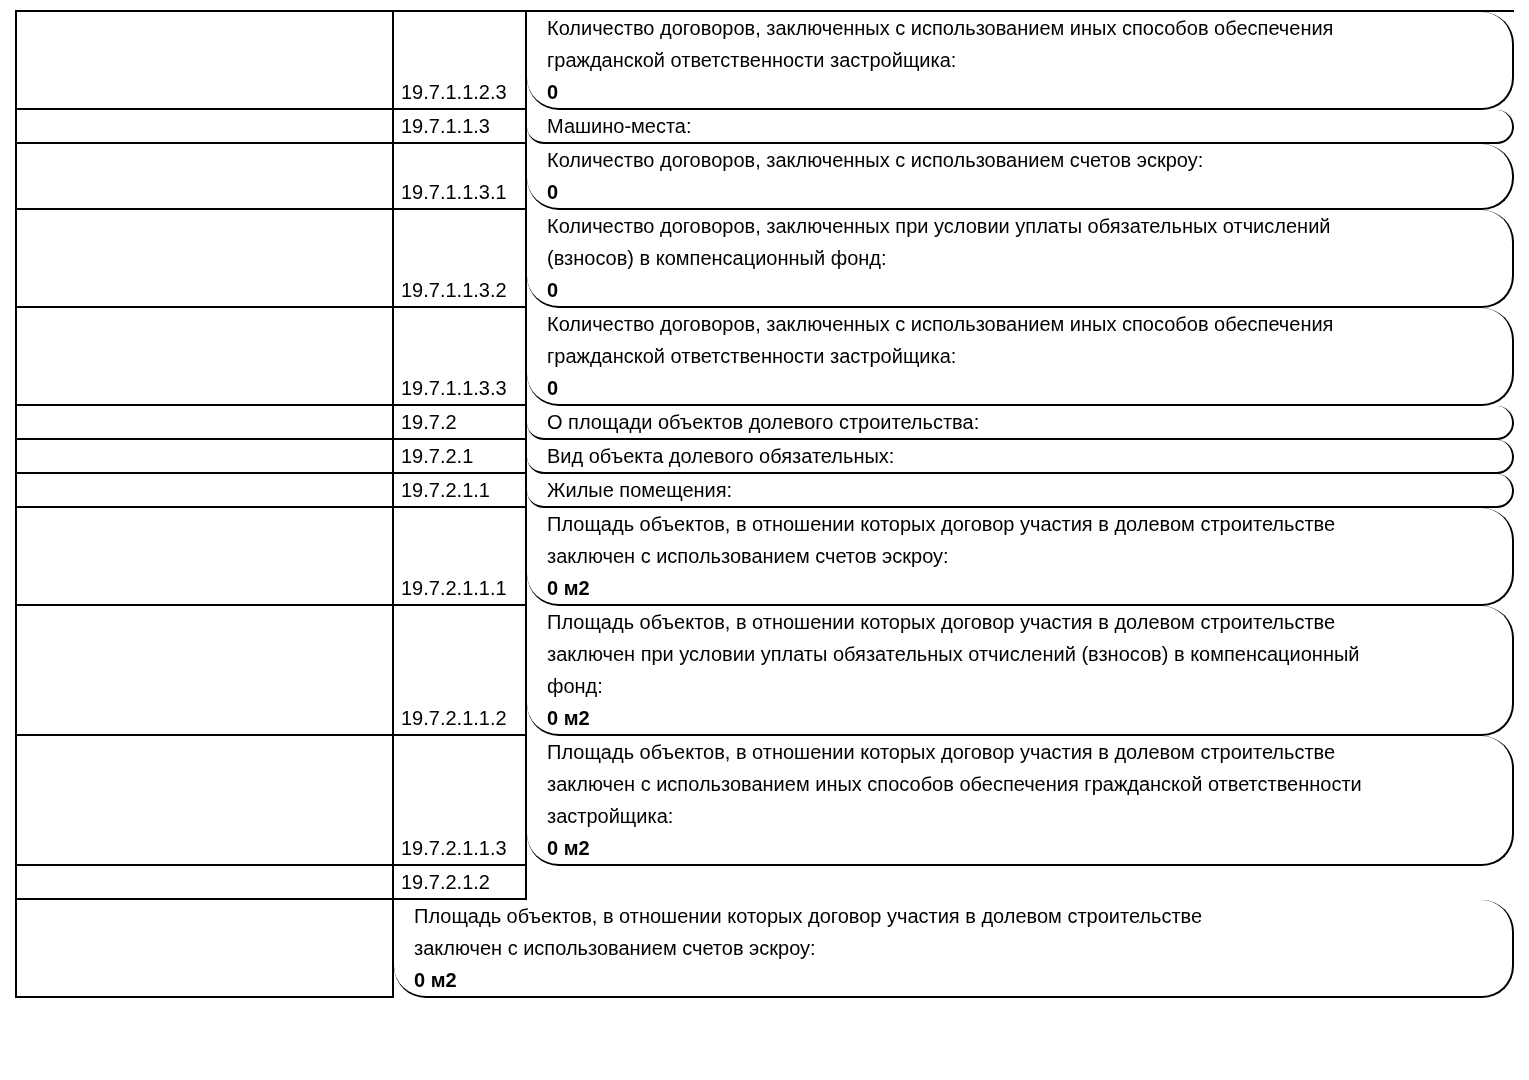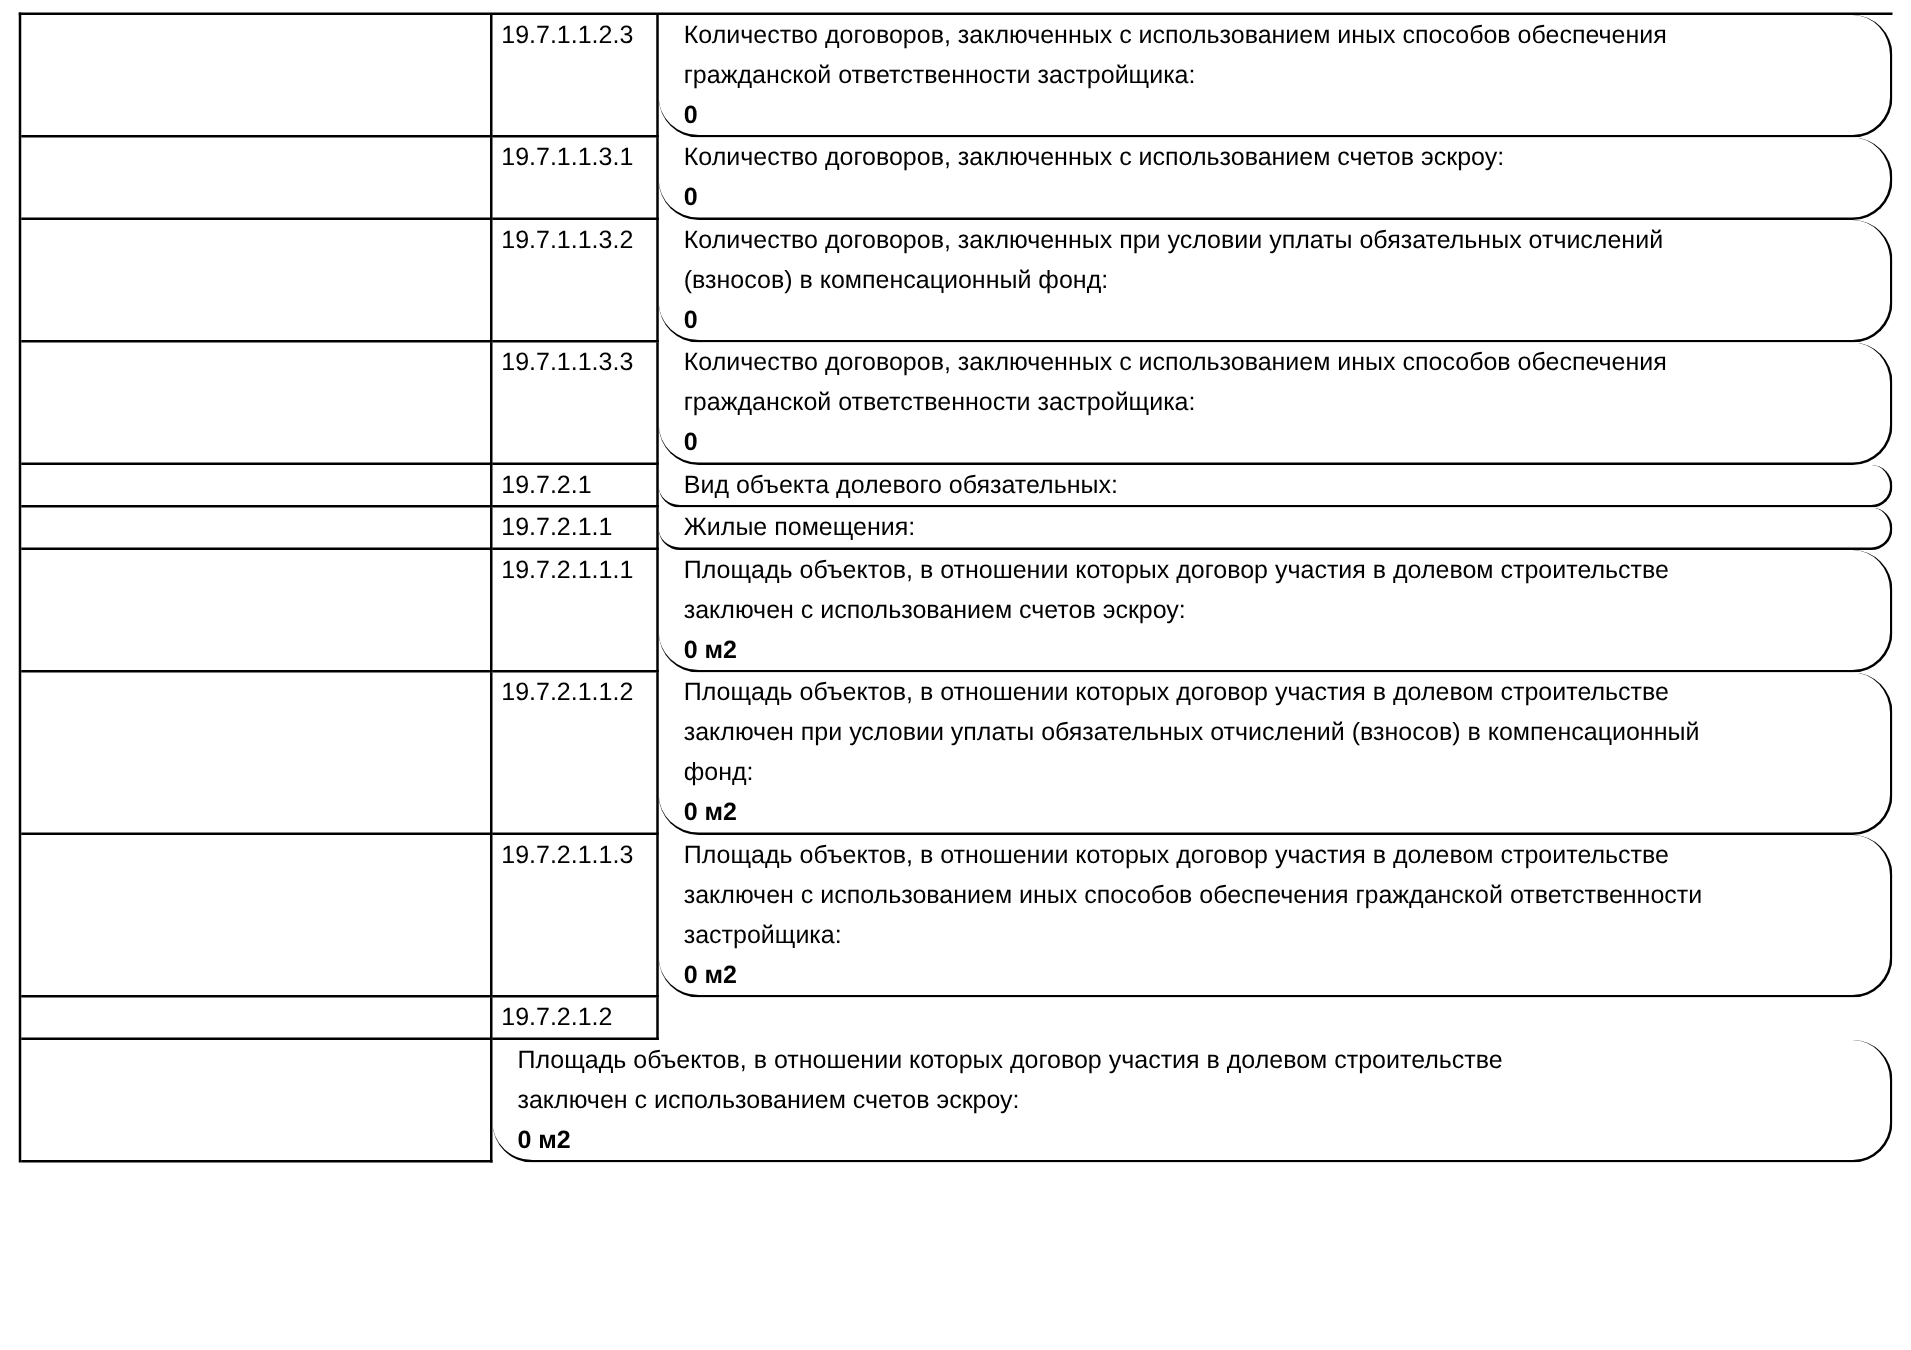--- a/index.html
+++ b/index.html
@@ -26,21 +26,21 @@
   .t-row { display: flex; width: 100%; }
   .t-cell {
     border-right: 2px solid #000;
     border-bottom: 2px solid #000;
     font-size: 20px;
     line-height: 32px;
   }
   .c-empty { width: 377px; flex: 0 0 377px; }
   .c-code  {
     width: 133px; flex: 0 0 133px;
-    display: flex; align-items: flex-start;
+    display: flex; align-items: flex-end;
     padding-left: 7px;
     white-space: nowrap;
     overflow: hidden;
   }
   .c-text  {
     flex: 1 1 auto;
     padding: 0 6px 0 20px;
     border-radius: 32px;
   }
   .t-text  { white-space: pre-line; }
@@ -59,20 +59,30 @@
     </div>
     <div class="t-cell c-text">
       <div class="t-text">Количество договоров, заключенных с использованием иных способов обеспечения
 гражданской ответственности застройщика:</div>
       <div class="t-value">0</div>
     </div>
   </div>
         <div class="t-row">
     <div class="t-cell c-empty"></div>
     <div class="t-cell c-code">
+      <span>19.7.1.1.3</span>
+    </div>
+    <div class="t-cell c-text">
+      <div class="t-text">Машино-места:</div>
+
+    </div>
+  </div>
+        <div class="t-row">
+    <div class="t-cell c-empty"></div>
+    <div class="t-cell c-code">
       <span>19.7.1.1.3.1</span>
     </div>
     <div class="t-cell c-text">
       <div class="t-text">Количество договоров, заключенных с использованием счетов эскроу:</div>
       <div class="t-value">0</div>
     </div>
   </div>
         <div class="t-row">
     <div class="t-cell c-empty"></div>
     <div class="t-cell c-code">
@@ -86,20 +96,30 @@
   </div>
         <div class="t-row">
     <div class="t-cell c-empty"></div>
     <div class="t-cell c-code">
       <span>19.7.1.1.3.3</span>
     </div>
     <div class="t-cell c-text">
       <div class="t-text">Количество договоров, заключенных с использованием иных способов обеспечения
 гражданской ответственности застройщика:</div>
       <div class="t-value">0</div>
+    </div>
+  </div>
+        <div class="t-row">
+    <div class="t-cell c-empty"></div>
+    <div class="t-cell c-code">
+      <span>19.7.2</span>
+    </div>
+    <div class="t-cell c-text">
+      <div class="t-text">О площади объектов долевого строительства:</div>
+
     </div>
   </div>
         <div class="t-row">
     <div class="t-cell c-empty"></div>
     <div class="t-cell c-code">
       <span>19.7.2.1</span>
     </div>
     <div class="t-cell c-text">
       <div class="t-text">Вид объекта долевого обязательных:</div>
 

